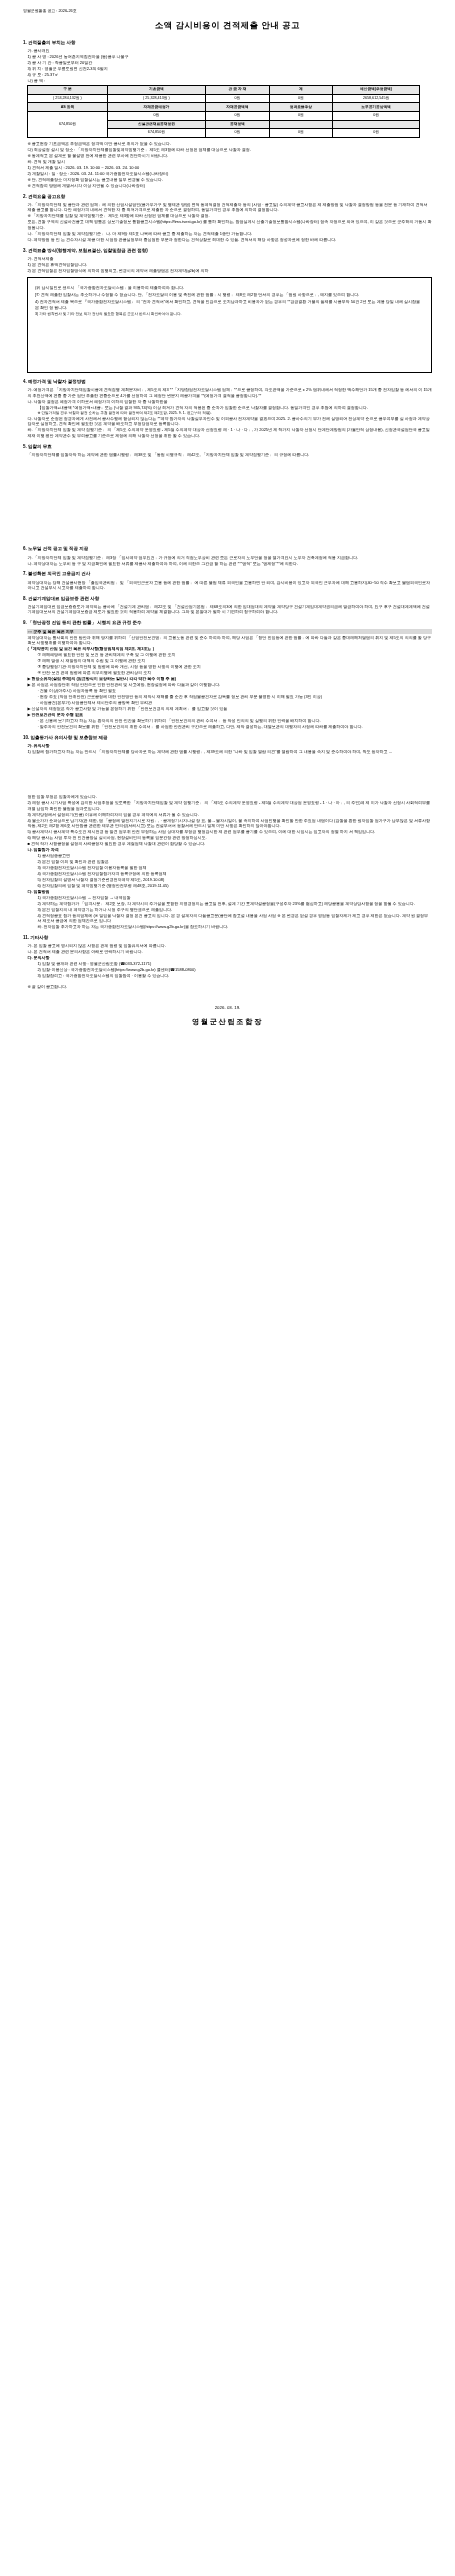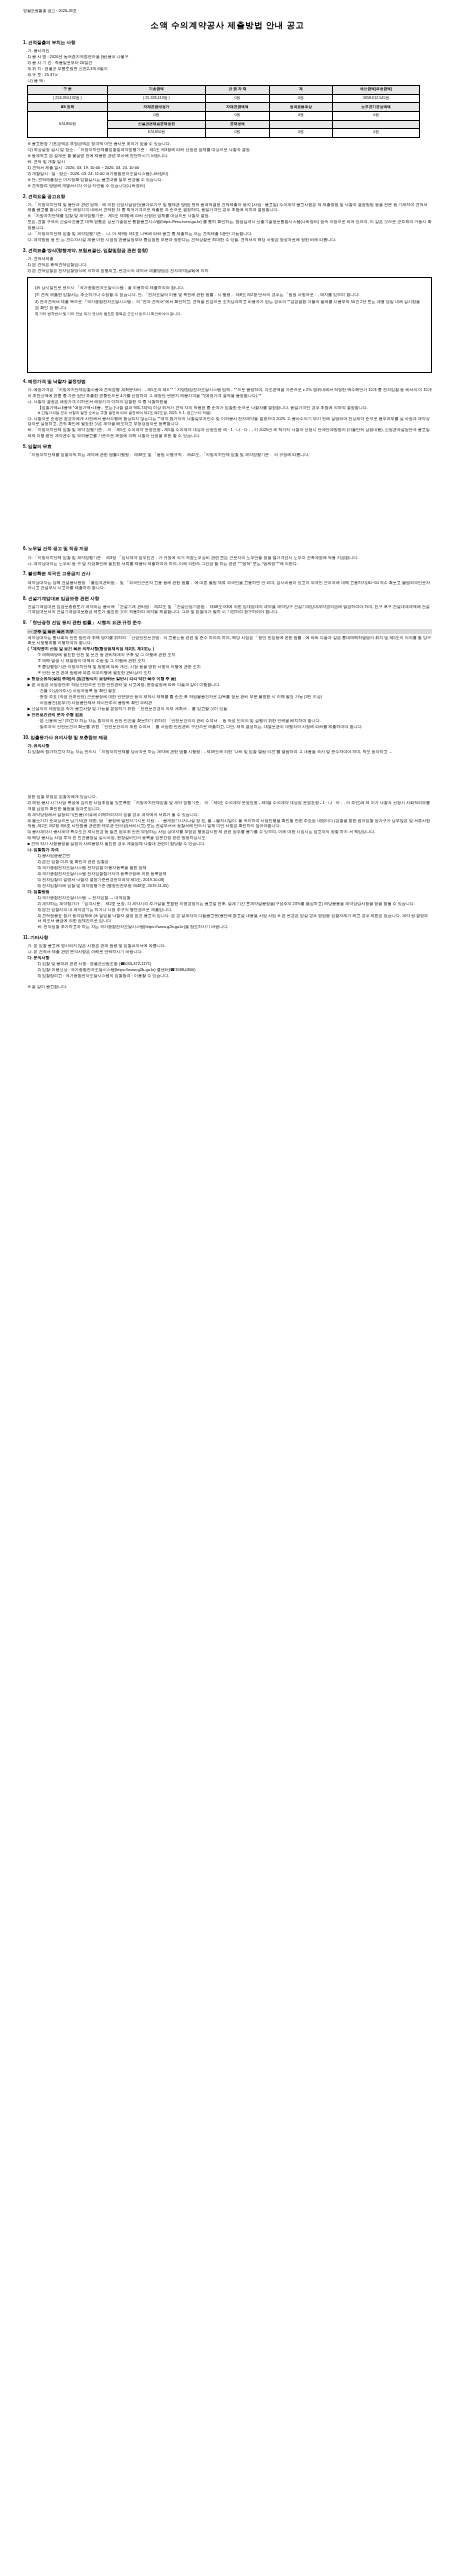--- a/index.html
+++ b/index.html
@@ -44,21 +44,21 @@
   .indentblock{margin-left:10px;}
   .tight{line-height:1.35;}
 </style>
 </head>
 <body>
 
 <div class="page">
 
   <div class="topline">영월군원활흥 공고 : 2026-26호</div>
 
-  <h1 class="title">소액 수의계약공사 제출방법 안내 공고</h1>
+  <h1 class="title">소액 감시비용이 견적제출 안내 공고</h1>
 
   <div class="sec-title">1. 건적질출의 부치는 사항</div>
   <div class="lvl1 tight">
     <div class="p">가. 공사개요</div>
     <div class="p lvl1">1) 공   사   명 :   2026년 농어촌지역침전마을 (동)공우 나물구</div>
     <div class="p lvl1">2) 공 사 기 간 :   착공일로부터 20일간</div>
     <div class="p lvl1">3) 위   치   :   영월군 무릉도원면 신천2-3외 6필지</div>
     <div class="p lvl1">4) 규   모 :   25.37㎡</div>
     <div class="p lvl1">나) 공   액 :</div>
   </div>
@@ -249,15 +249,19 @@
 
   <div class="lvl1 tight">
     <div class="p bold">다. 문의사항</div>
     <div class="p indentblock">1) 입찰 및 공개와 관련 사항 : 영월군산림조합 (☎033-372-1171)</div>
     <div class="p indentblock">2) 입찰·이용신상 : 국가종합전자조달시스템(https://www.g2b.go.kr) 콜센터(☎1588-0800)</div>
     <div class="p indentblock">3) 입찰참여고 : 국가종합전자조달시스템의 입찰참여 · 이용할 수 있습니다.</div>
   </div>
 
   <div class="lvl1" style="margin-top:5.5px;">※ 끝 같이 공고합니다.</div>
 
+  <div class="sign">
+    <div class="date">2026.  03.  19.</div>
+    <div class="org">영월군산림조합장</div>
+  </div>
 
 </div>
 
 
 </body></html>

